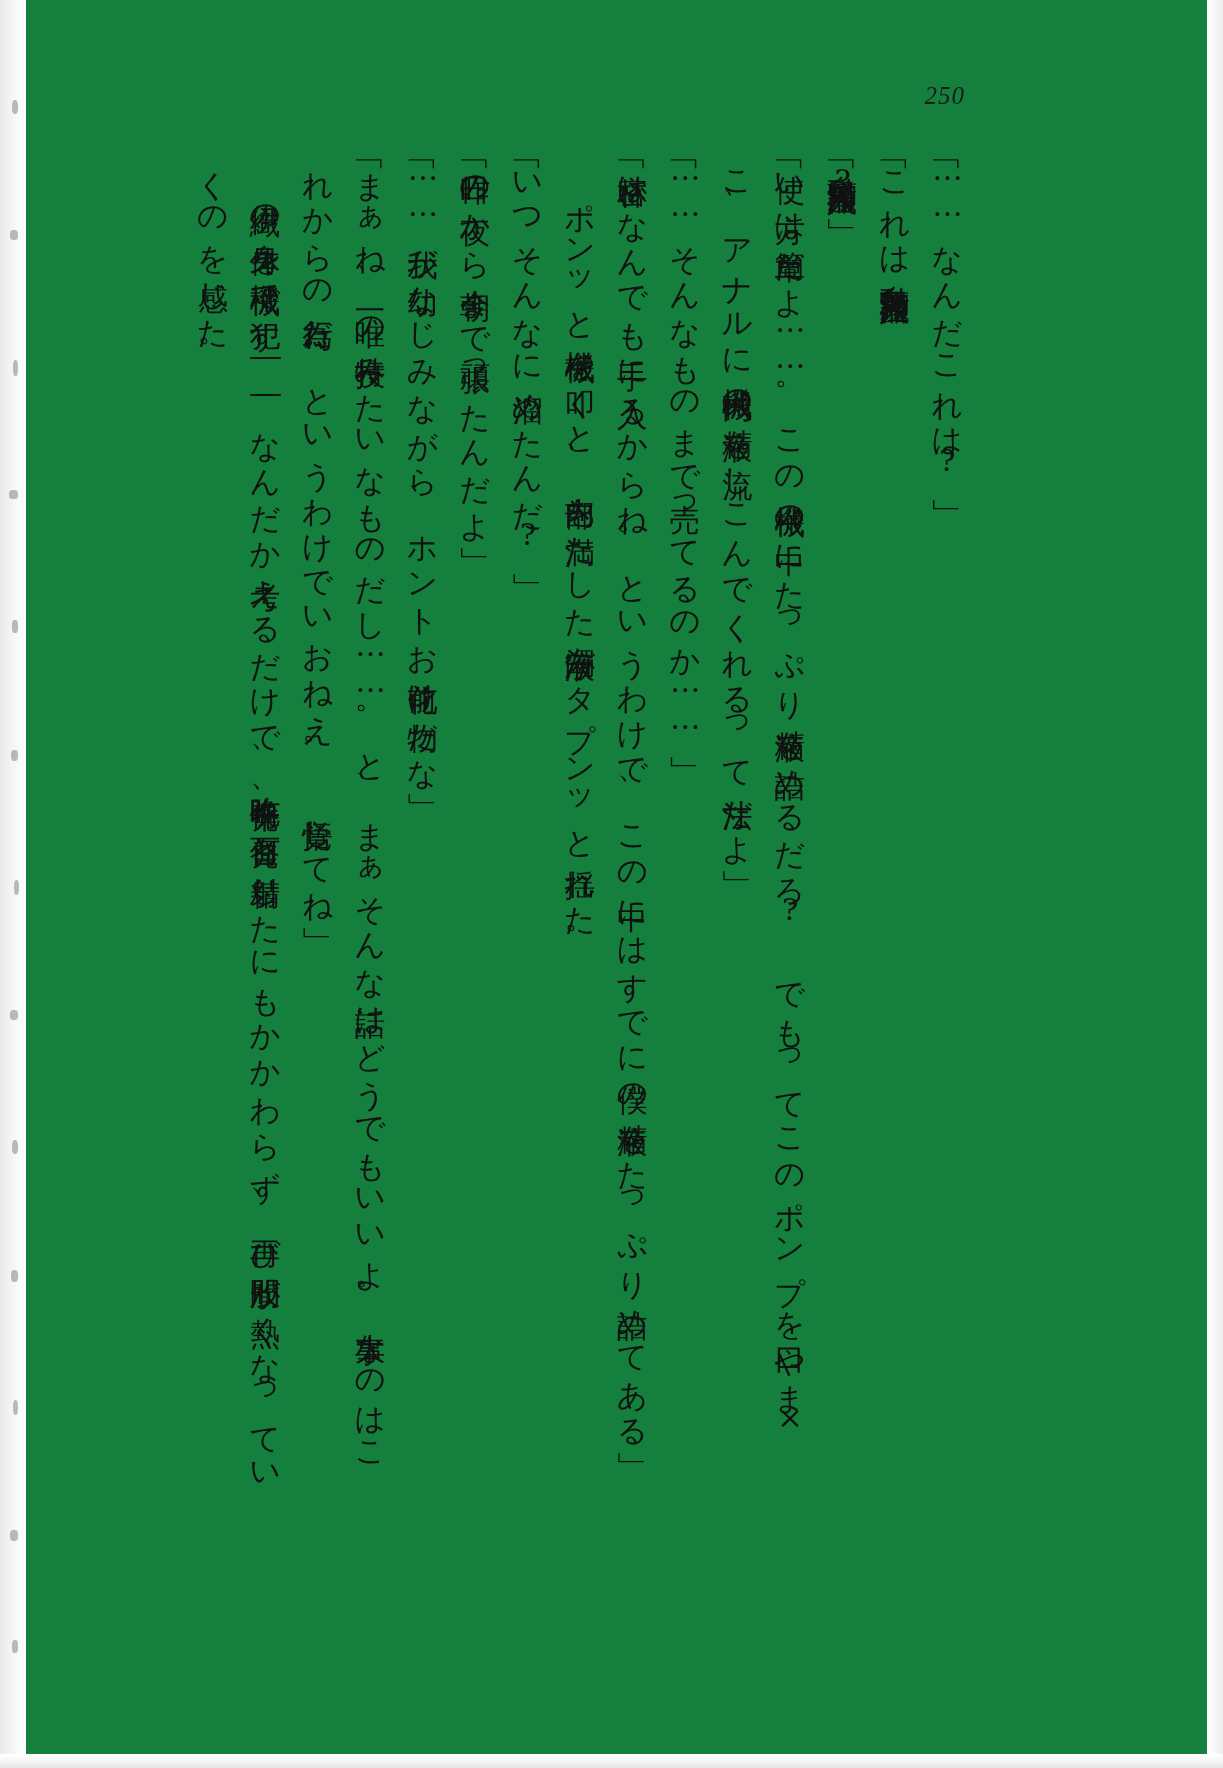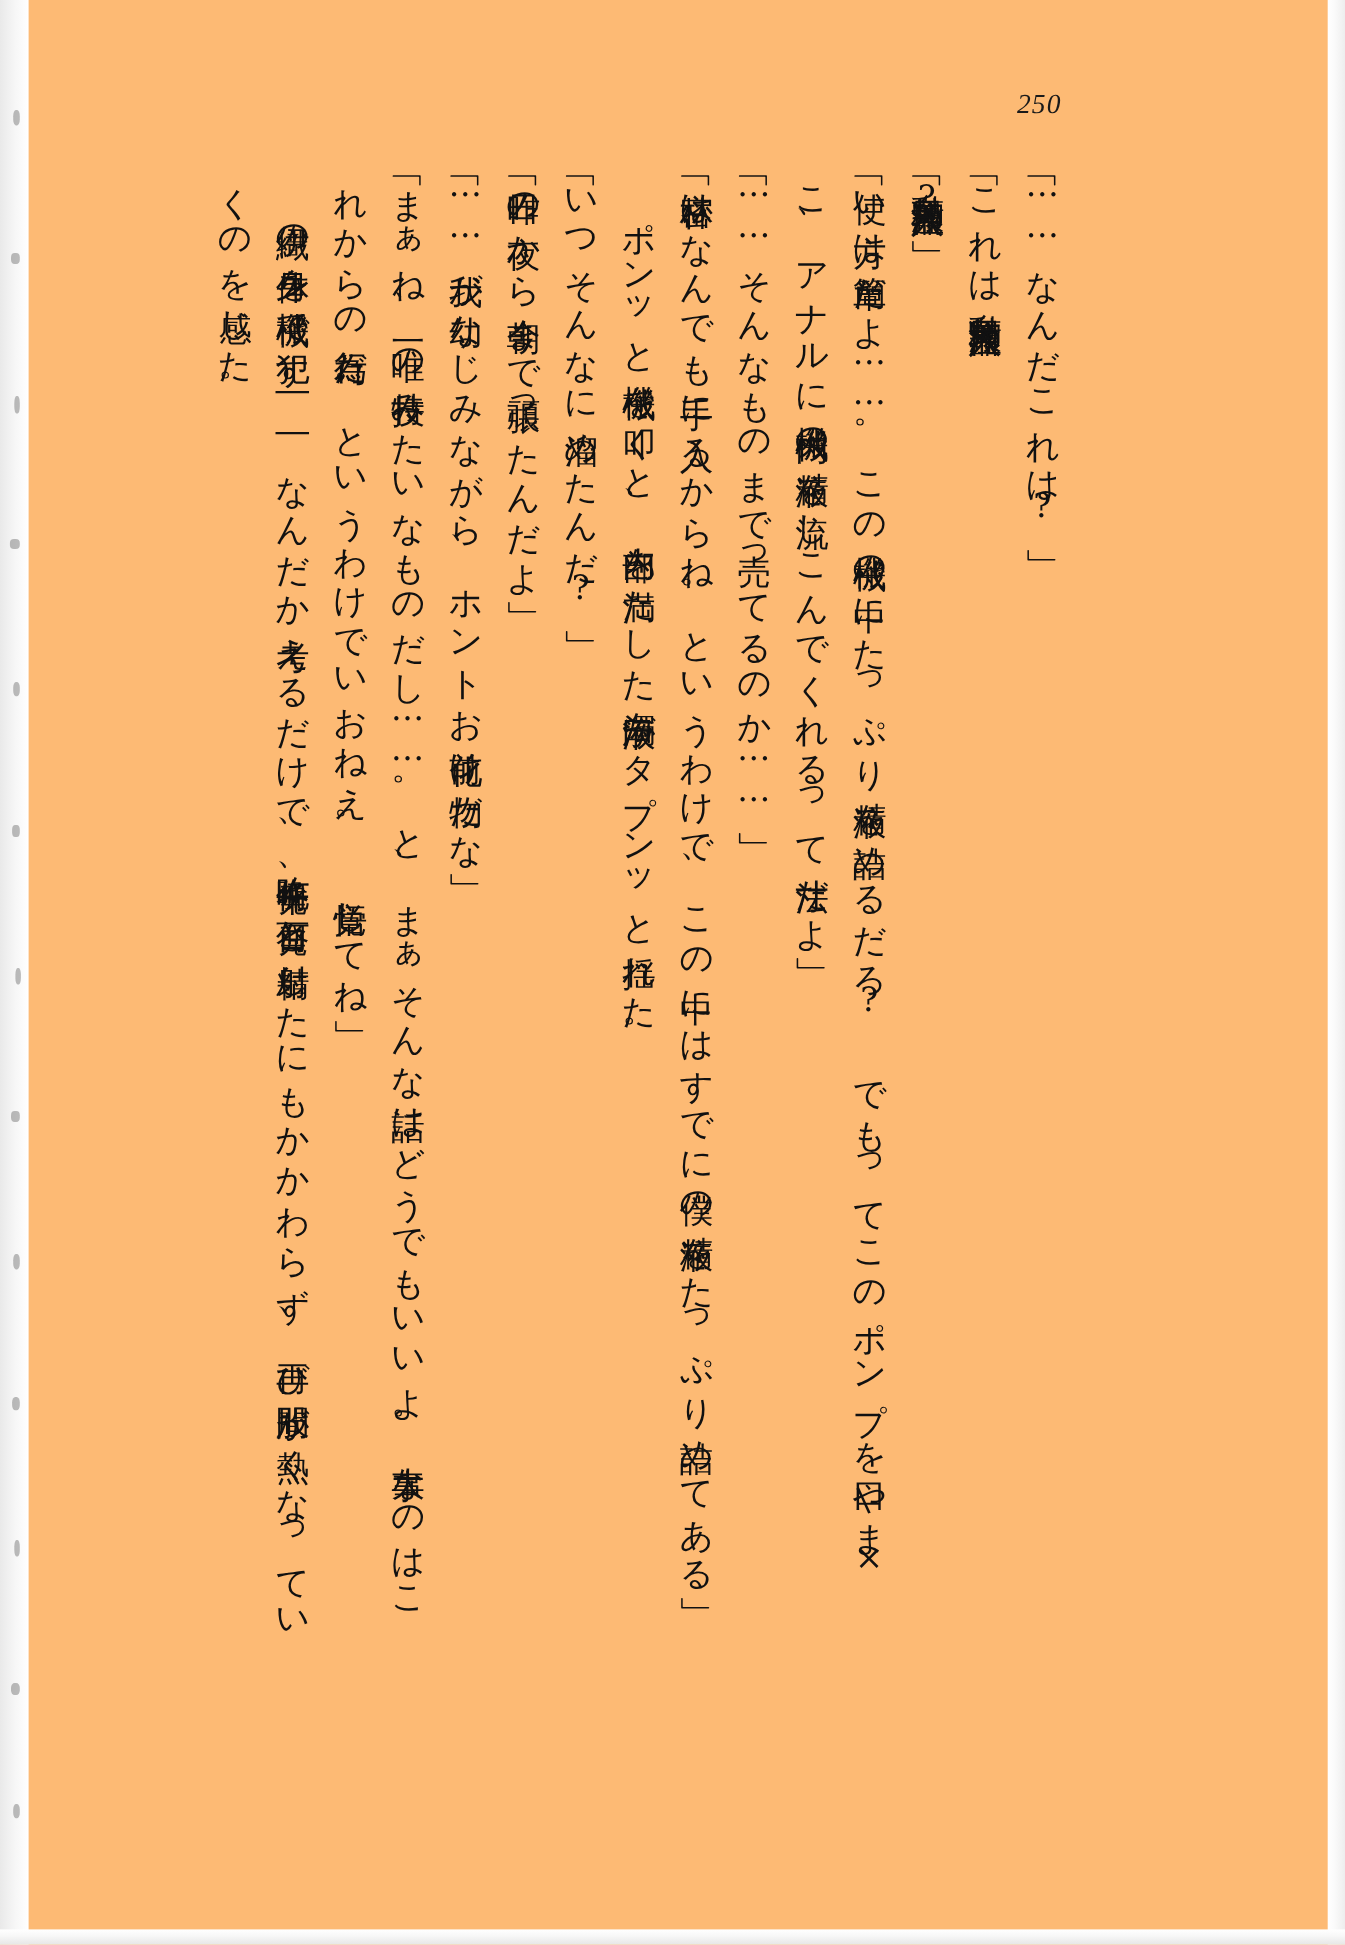--- a/index.html
+++ b/index.html
@@ -7,21 +7,21 @@
     padding: 0;
     background: #ffffff;
   }
   body {
     font-family: "Liberation Serif", "DejaVu Serif", serif;
   }
   .page {
     position: relative;
     width: 1223px;
     height: 1768px;
-    background: #fdba74;
+    background: #15803d;
     overflow: hidden;
     box-sizing: border-box;
   }
   
   .page-edge-left {
     position: absolute;
     left: 0;
     top: 0;
     width: 26px;
     height: 100%;

